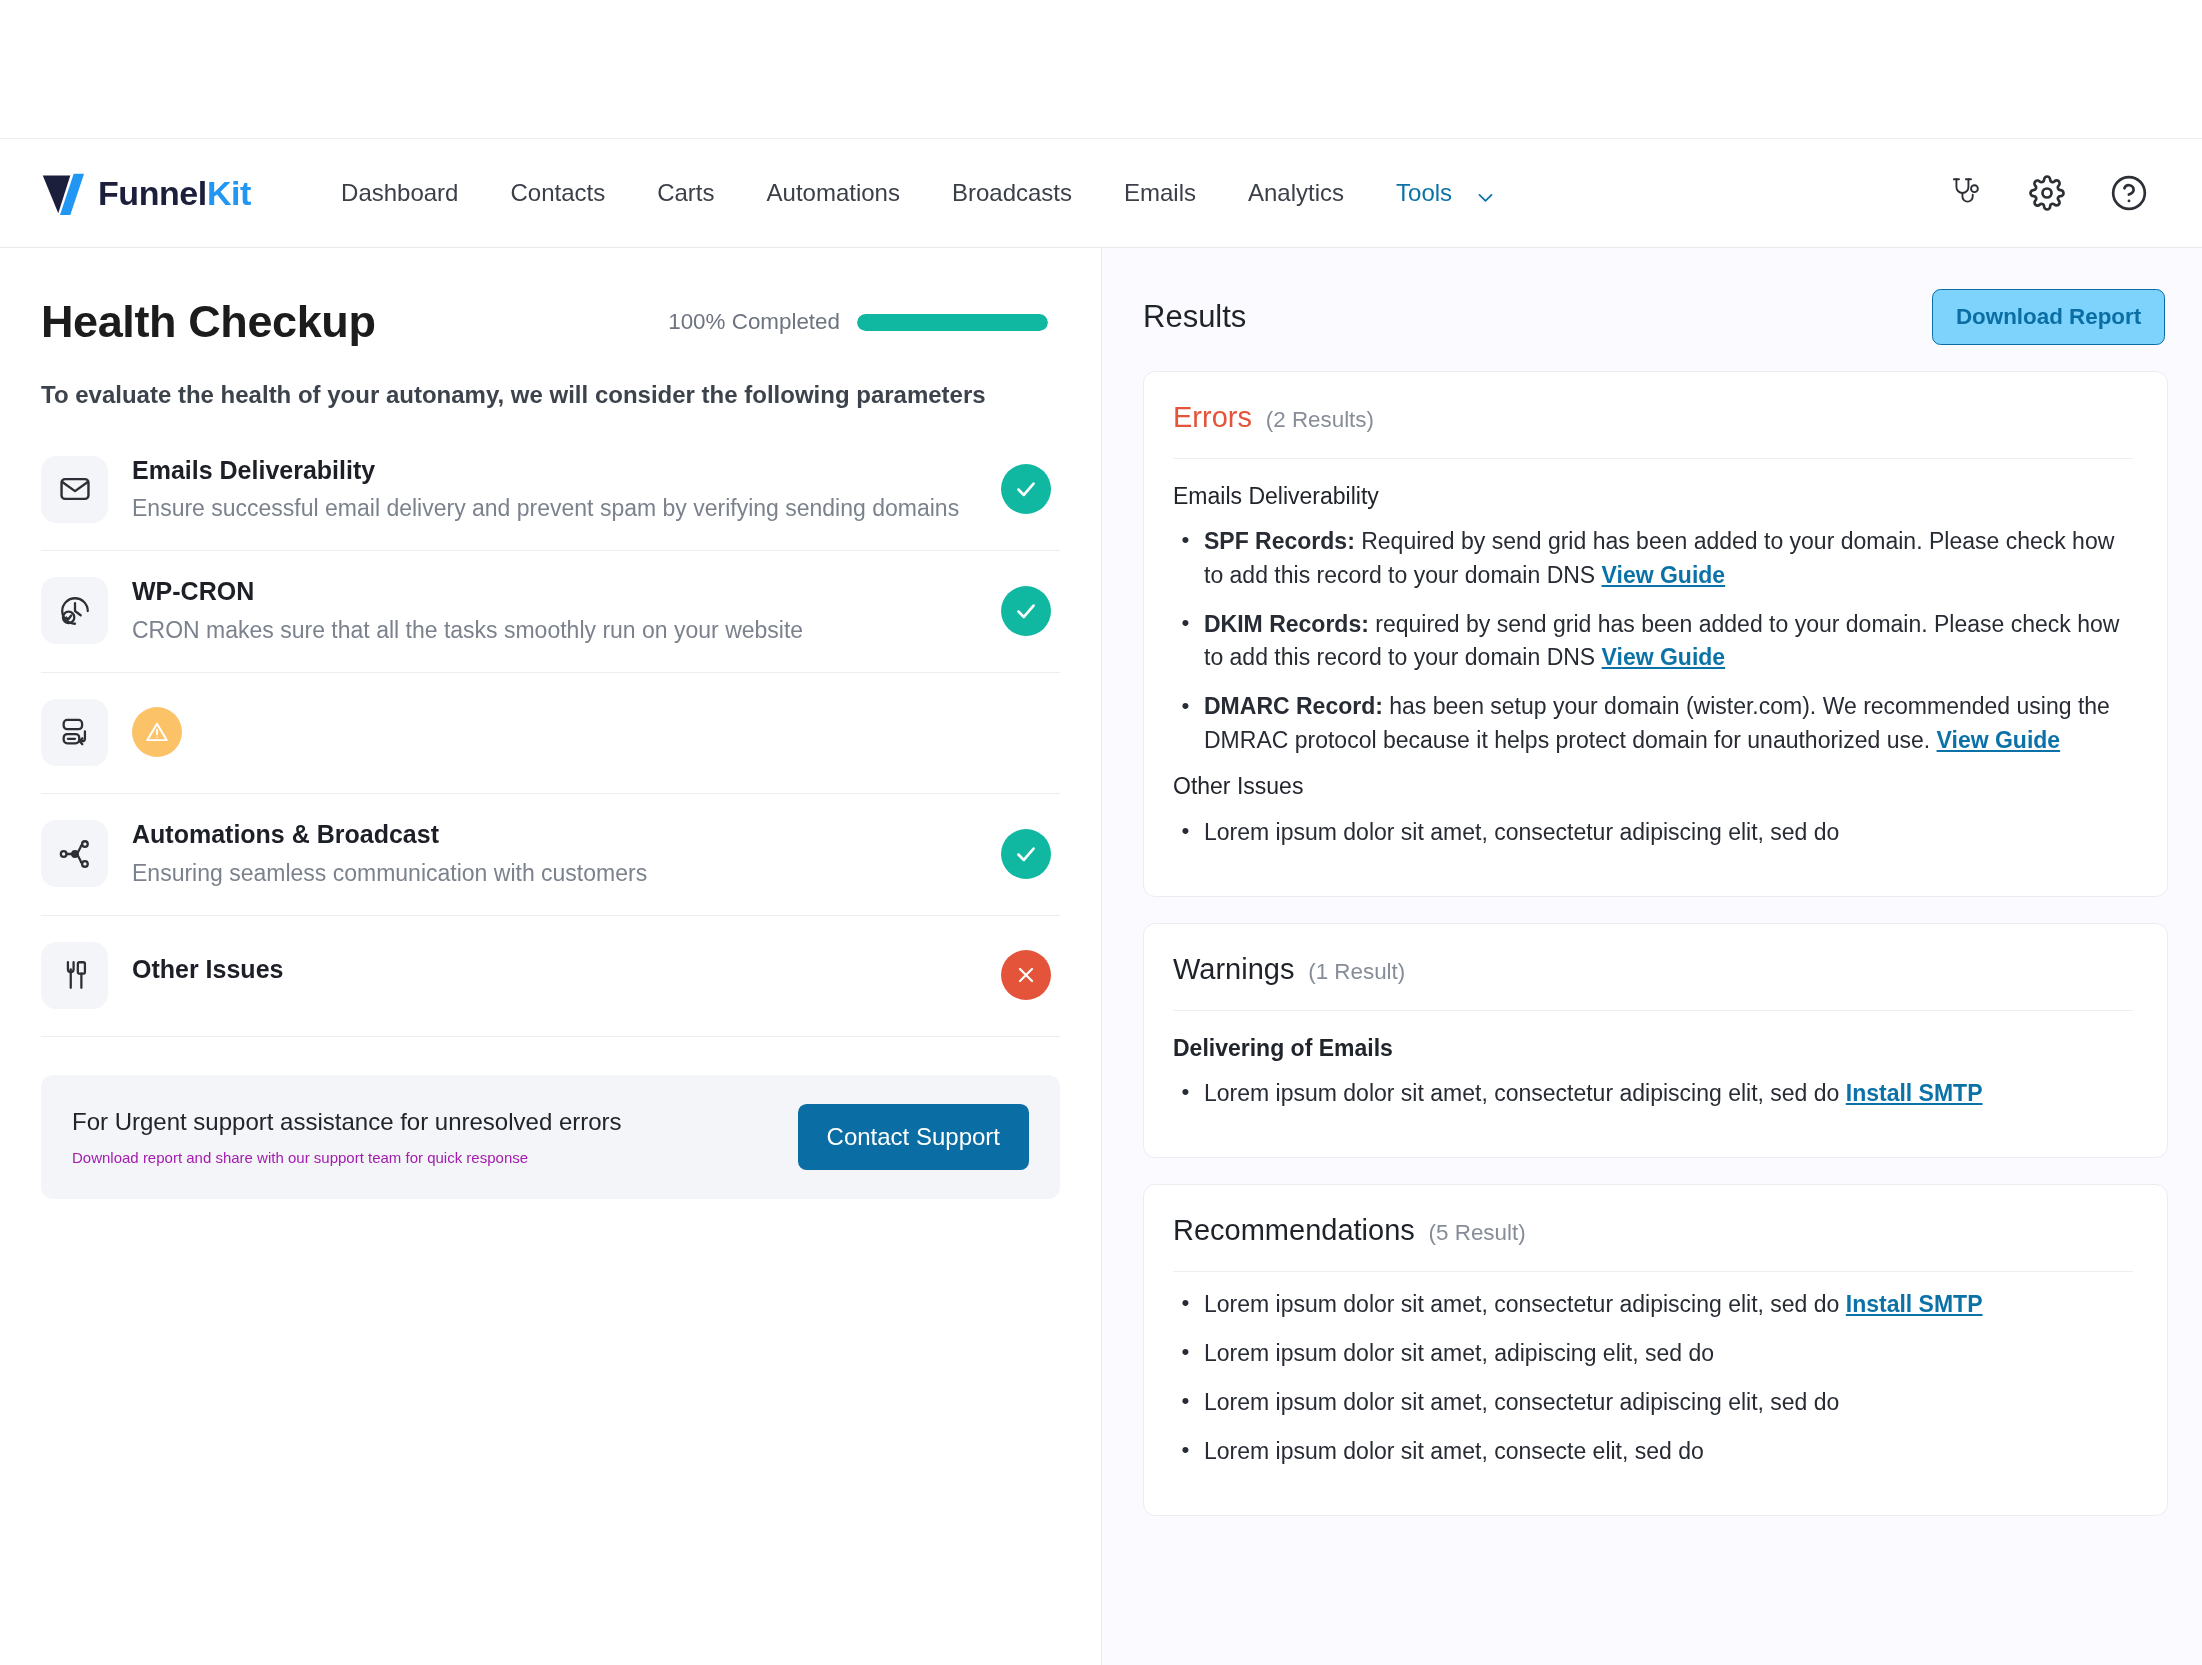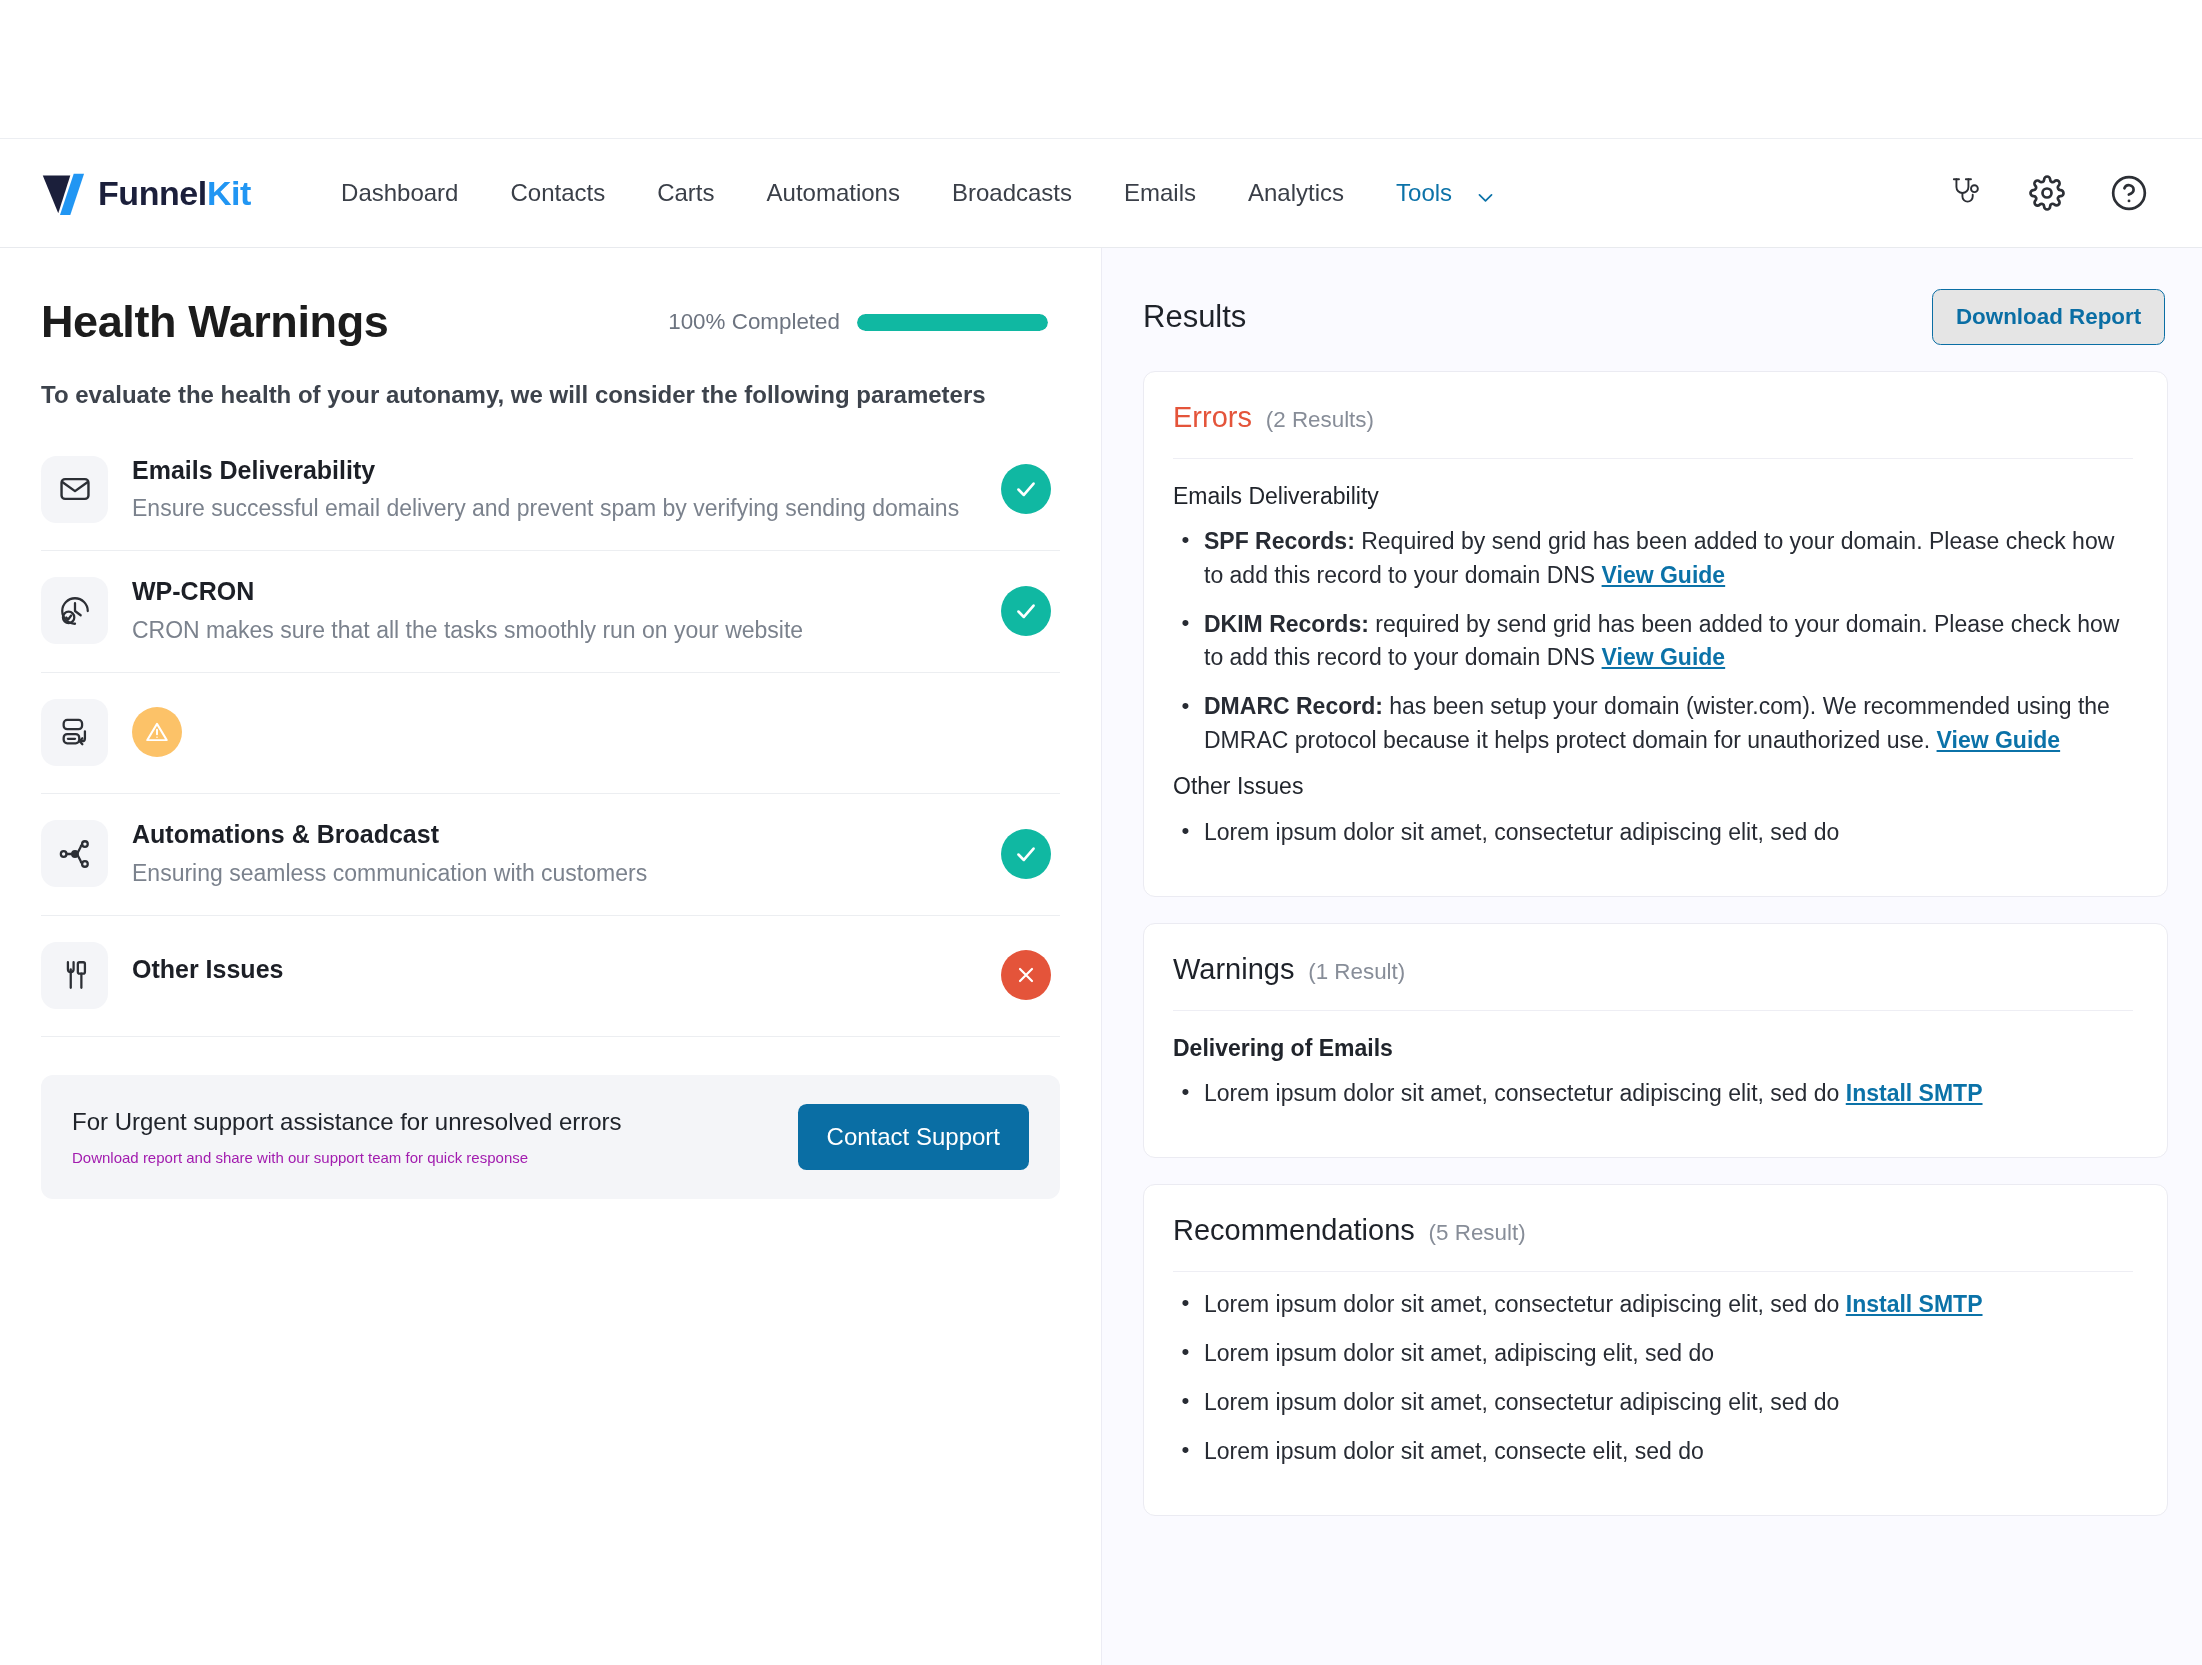--- a/index.html
+++ b/index.html
@@ -108,21 +108,21 @@
     cursor:pointer;
     font-family:"Liberation Sans", sans-serif;
     white-space:nowrap;
   }
 
   
   .rp-head { display:flex; align-items:center; padding-right: 3.4px; }
   .rp-title { font-size: 31px; font-weight:500; color:#1e2229; }
   .dl-btn {
     margin-left:auto;
-    background:#e5e5e5;
+    background:#7dd3fc;
     color:#0a6ea4;
     border: 1.7px solid #0a6ea4;
     border-radius: 8.6px;
     padding: 13.8px 22.4px;
     font-size: 22.4px;
     font-weight: 700;
     cursor:pointer;
     font-family:"Liberation Sans", sans-serif;
     white-space:nowrap;
   }
@@ -226,21 +226,21 @@
         </svg>
       </div>
     </div>
   </div>
 
   <div class="content">
 
     <div class="left-pane">
 
       <div class="lp-head">
-        <div class="lp-title">Health Warnings</div>
+        <div class="lp-title">Health Checkup</div>
         <div class="progress-wrap">
           <div class="progress-label">100% Completed</div>
           <div class="progress-track">
             <div class="progress-fill" id="progress-fill" style="width: 100%;"></div>
           </div>
         </div>
       </div>
 
       <div class="lp-sub">To evaluate the health of your autonamy, we will consider the following parameters</div>
 

